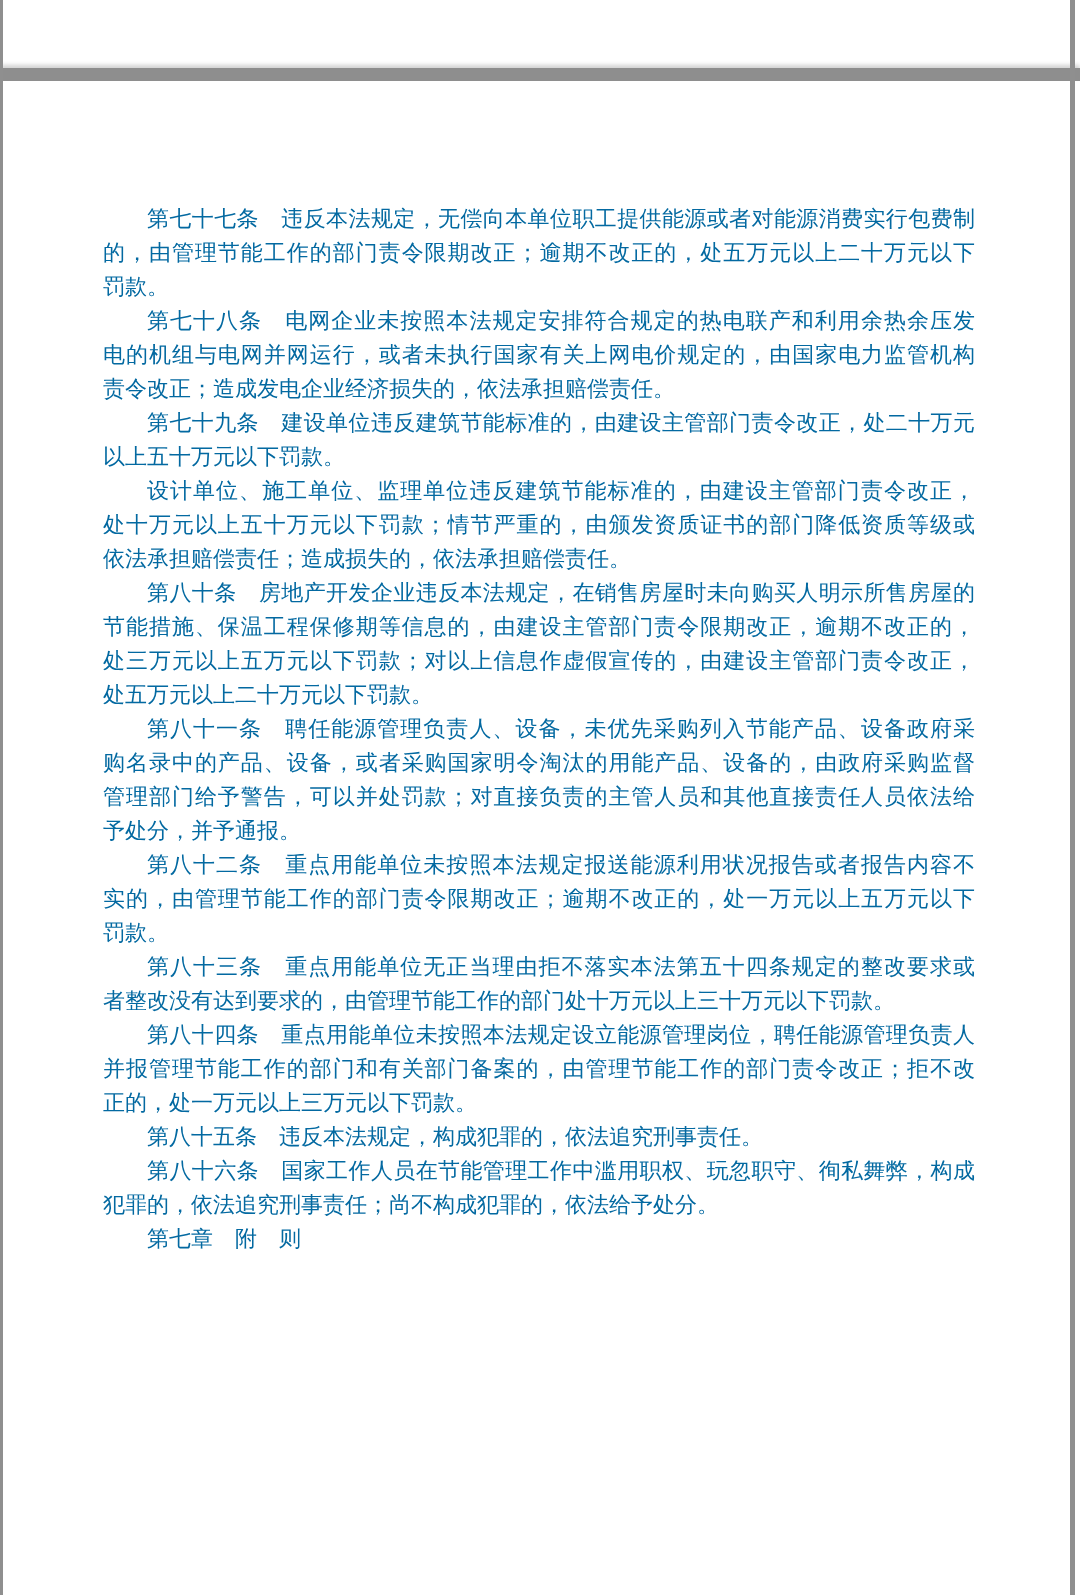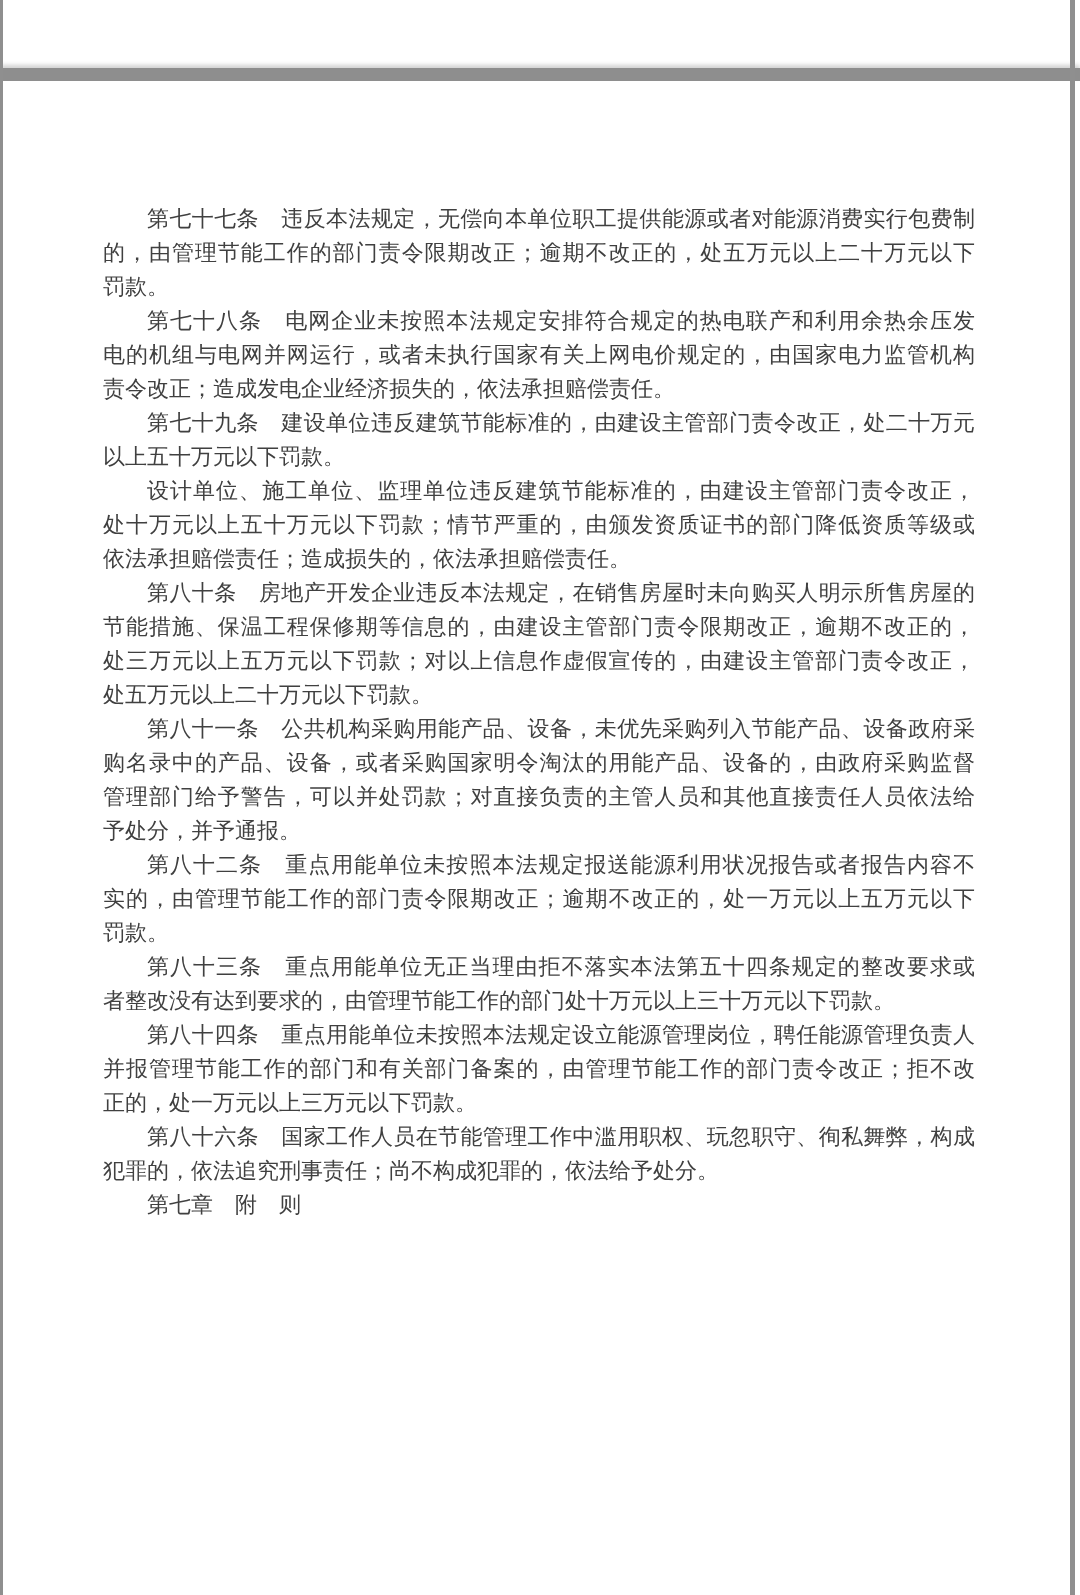--- a/index.html
+++ b/index.html
@@ -70,44 +70,45 @@
 </style>
 </head>
 <body>
 
 <div class="page-prev"></div>
 <div class="page-divider"></div>
 <div class="page-current"></div>
 <div class="edge-left"></div>
 <div class="edge-right"></div>
 
-<div class="doc-text" style="color: #404040;">
+<div class="doc-text" style="color: #0369a1;">
     <div class="line fj">第七十七条　违反本法规定，无偿向本单位职工提供能源或者对能源消费实行包费制</div>
     <div class="line j">的，由管理节能工作的部门责令限期改正；逾期不改正的，处五万元以上二十万元以下</div>
     <div class="line e">罚款。</div>
     <div class="line fj">第七十八条　电网企业未按照本法规定安排符合规定的热电联产和利用余热余压发</div>
     <div class="line j">电的机组与电网并网运行，或者未执行国家有关上网电价规定的，由国家电力监管机构</div>
     <div class="line e">责令改正；造成发电企业经济损失的，依法承担赔偿责任。</div>
     <div class="line fj">第七十九条　建设单位违反建筑节能标准的，由建设主管部门责令改正，处二十万元</div>
     <div class="line e">以上五十万元以下罚款。</div>
     <div class="line fj">设计单位、施工单位、监理单位违反建筑节能标准的，由建设主管部门责令改正，</div>
     <div class="line j">处十万元以上五十万元以下罚款；情节严重的，由颁发资质证书的部门降低资质等级或</div>
     <div class="line e">依法承担赔偿责任；造成损失的，依法承担赔偿责任。</div>
     <div class="line fj">第八十条　房地产开发企业违反本法规定，在销售房屋时未向购买人明示所售房屋的</div>
     <div class="line j">节能措施、保温工程保修期等信息的，由建设主管部门责令限期改正，逾期不改正的，</div>
     <div class="line j">处三万元以上五万元以下罚款；对以上信息作虚假宣传的，由建设主管部门责令改正，</div>
     <div class="line e">处五万元以上二十万元以下罚款。</div>
-    <div class="line fj">第八十一条　公共机构采购用能产品、设备，未优先采购列入节能产品、设备政府采</div>
+    <div class="line fj">第八十一条　聘任能源管理负责人、设备，未优先采购列入节能产品、设备政府采</div>
     <div class="line j">购名录中的产品、设备，或者采购国家明令淘汰的用能产品、设备的，由政府采购监督</div>
     <div class="line j">管理部门给予警告，可以并处罚款；对直接负责的主管人员和其他直接责任人员依法给</div>
     <div class="line e">予处分，并予通报。</div>
     <div class="line fj">第八十二条　重点用能单位未按照本法规定报送能源利用状况报告或者报告内容不</div>
     <div class="line j">实的，由管理节能工作的部门责令限期改正；逾期不改正的，处一万元以上五万元以下</div>
     <div class="line e">罚款。</div>
     <div class="line fj">第八十三条　重点用能单位无正当理由拒不落实本法第五十四条规定的整改要求或</div>
     <div class="line e">者整改没有达到要求的，由管理节能工作的部门处十万元以上三十万元以下罚款。</div>
     <div class="line fj">第八十四条　重点用能单位未按照本法规定设立能源管理岗位，聘任能源管理负责人</div>
     <div class="line j">并报管理节能工作的部门和有关部门备案的，由管理节能工作的部门责令改正；拒不改</div>
     <div class="line e">正的，处一万元以上三万元以下罚款。</div>
+    <div class="line fe">第八十五条　违反本法规定，构成犯罪的，依法追究刑事责任。</div>
     <div class="line fj">第八十六条　国家工作人员在节能管理工作中滥用职权、玩忽职守、徇私舞弊，构成</div>
     <div class="line e">犯罪的，依法追究刑事责任；尚不构成犯罪的，依法给予处分。</div>
     <div class="line fe">第七章　附　则</div>
   </div>
 
 </body></html>

